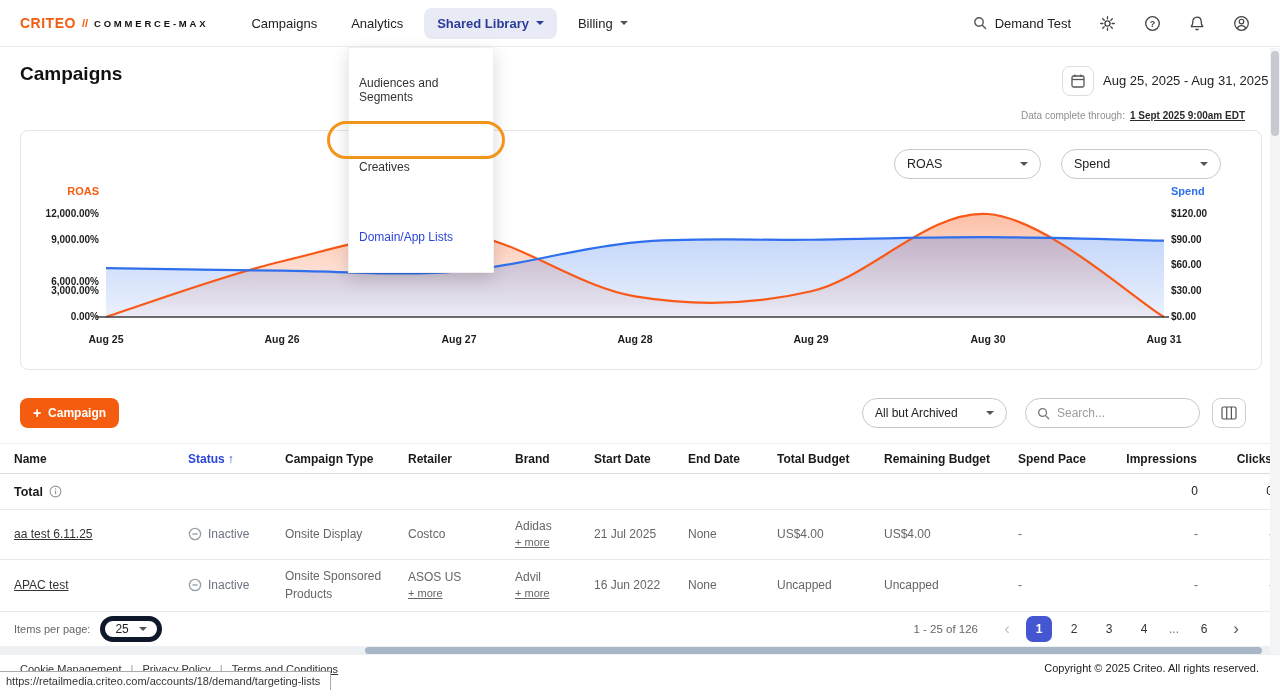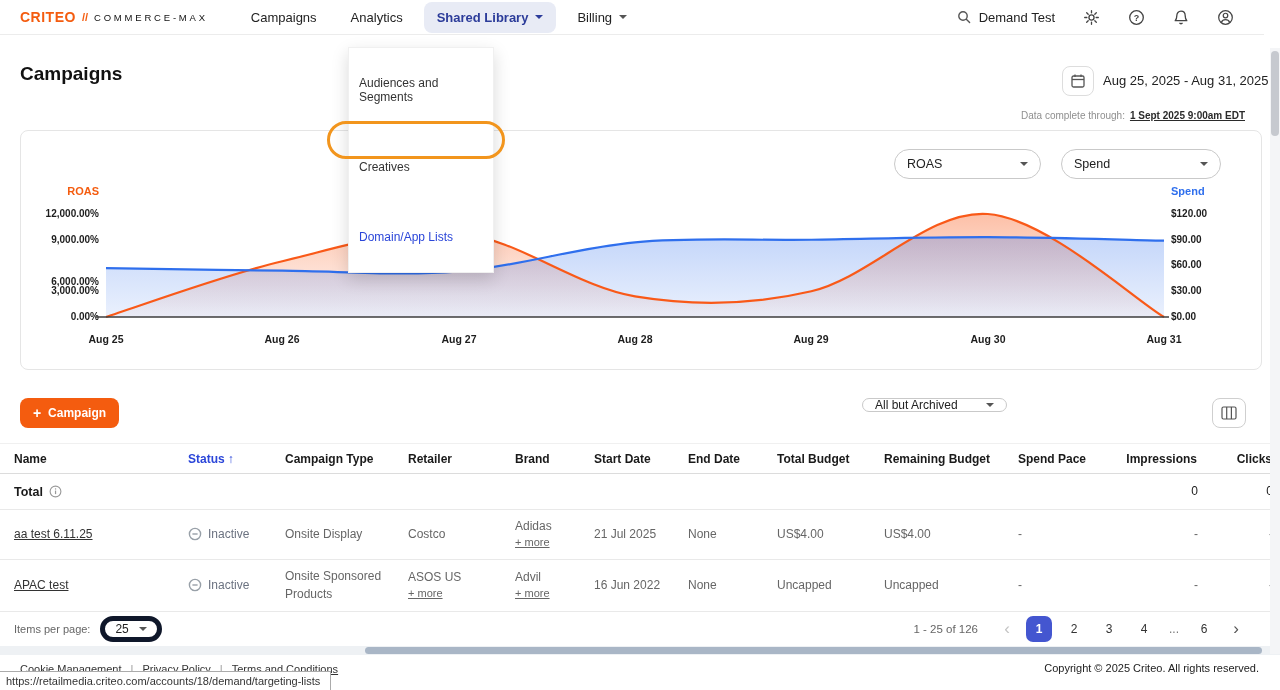--- a/index.html
+++ b/index.html
@@ -1,26 +1,26 @@
 <!DOCTYPE html>
 <html><head>
 <meta charset="utf-8">
 <style>
   *{margin:0;padding:0;box-sizing:border-box}
   html,body{width:1280px;height:690px;overflow:hidden;background:#fff;
     font-family:"Liberation Sans","DejaVu Sans",sans-serif;color:#1f1f1f}
   .page{position:relative;width:1280px;height:690px;background:#fff;overflow:hidden}
 
   
-  .topnav{position:absolute;top:0;left:0;right:16px;height:35px;background:#fff;
+  .topnav{position:absolute;top:0;left:0;right:0;height:47px;background:#fff;
     border-bottom:1px solid #ececec;display:flex;align-items:center;z-index:20}
   .logo{display:flex;align-items:center;gap:6px;margin-left:20px;cursor:pointer}
   .logo-brand{color:#f45c0f;font-weight:800;font-size:14px;letter-spacing:.5px}
   .logo-sep{color:#f45c0f;font-size:11px;font-weight:700}
-  .logo-product{color:#111;font-size:9.5px;letter-spacing:2.8px;font-weight:400}
+  .logo-product{color:#111;font-size:9.5px;letter-spacing:2.8px;font-weight:700}
   .nav-items{display:flex;align-items:center;margin-left:30px;gap:8px}
   .nav-item{font-size:13px;color:#222;padding:8px 13px;border-radius:8px;display:flex;
     align-items:center;gap:7px;cursor:pointer;white-space:nowrap}
   .nav-item.active{background:#e8ebf5;color:#2c3c9a;font-weight:700}
   .caret{width:0;height:0;border-left:4px solid transparent;border-right:4px solid transparent;
     border-top:4.5px solid #555;display:inline-block}
   .caret.blue{border-top-color:#2c3c9a}
   .nav-right{margin-left:auto;display:flex;align-items:center;gap:28px;margin-right:30px}
   .nav-search{display:flex;align-items:center;gap:8px;font-size:13px;color:#222;cursor:pointer}
   .icon-btn{display:flex;align-items:center;justify-content:center;cursor:pointer;background:none;border:none}
@@ -58,21 +58,21 @@
   .ytick.l{left:8px;width:70px;text-align:right}
   .ytick.r{left:1150px;width:80px;text-align:left}
   .xtick{position:absolute;top:202px;width:70px;text-align:center;font-size:10.5px;font-weight:700;color:#1d1d1d}
 
   
   .btn-campaign{position:absolute;left:20px;top:398px;width:99px;height:30px;background:#f45c0f;
     border:none;border-radius:8px;color:#fff;font-size:12px;font-weight:700;display:flex;
     align-items:center;justify-content:center;gap:7px;cursor:pointer;
     font-family:"Liberation Sans","DejaVu Sans",sans-serif}
   .plus-glyph{font-size:14px;font-weight:700;line-height:1}
-  .filter-select{position:absolute;left:862px;top:398px;width:145px;height:14px;border:1px solid #c9c9c9;
+  .filter-select{position:absolute;left:862px;top:398px;width:145px;height:30px;border:1px solid #c9c9c9;
     border-radius:15px;display:flex;align-items:center;justify-content:space-between;padding:0 12px;
     font-size:12px;color:#222;cursor:pointer;background:#fff}
   .search-box{position:absolute;left:1025px;top:398px;width:175px;height:30px;border:1px solid #c9c9c9;
     border-radius:15px;display:flex;align-items:center;gap:7px;padding:0 11px;background:#fff}
   .search-box input{border:none;outline:none;font-size:12px;color:#333;width:120px;
     font-family:"Liberation Sans","DejaVu Sans",sans-serif}
   .search-box input::placeholder{color:#9c9c9c}
   .col-btn{position:absolute;left:1212px;top:398px;width:34px;height:30px;border:1px solid #cfcfcf;
     border-radius:8px;background:#fff;display:flex;align-items:center;justify-content:center;cursor:pointer}
 
@@ -265,20 +265,27 @@
   </section>
 
   <button class="btn-campaign">
     <span class="plus-glyph">+</span>
     <span>Campaign</span>
   </button>
   <div class="filter-select">
     <span>All but Archived</span>
     <span class="caret"></span>
   </div>
+  <div class="search-box">
+    <svg width="13" height="13" viewBox="0 0 14 14" fill="none" stroke="#777" stroke-width="1.4" stroke-linecap="round">
+        <circle cx="6" cy="6" r="4.2"></circle>
+        <line x1="9.3" y1="9.3" x2="12.6" y2="12.6"></line>
+      </svg>
+    <input type="text" placeholder="Search..." style="">
+  </div>
   <button class="col-btn">
     <svg width="16" height="14" viewBox="0 0 16 14" fill="none" stroke="#555" stroke-width="1.2">
         <rect x="1" y="1" width="14" height="12" rx="1.5"></rect>
         <line x1="5.7" y1="1" x2="5.7" y2="13"></line>
         <line x1="10.4" y1="1" x2="10.4" y2="13"></line>
       </svg>
   </button>
 
   <div class="table">
     <div class="trow thead">

